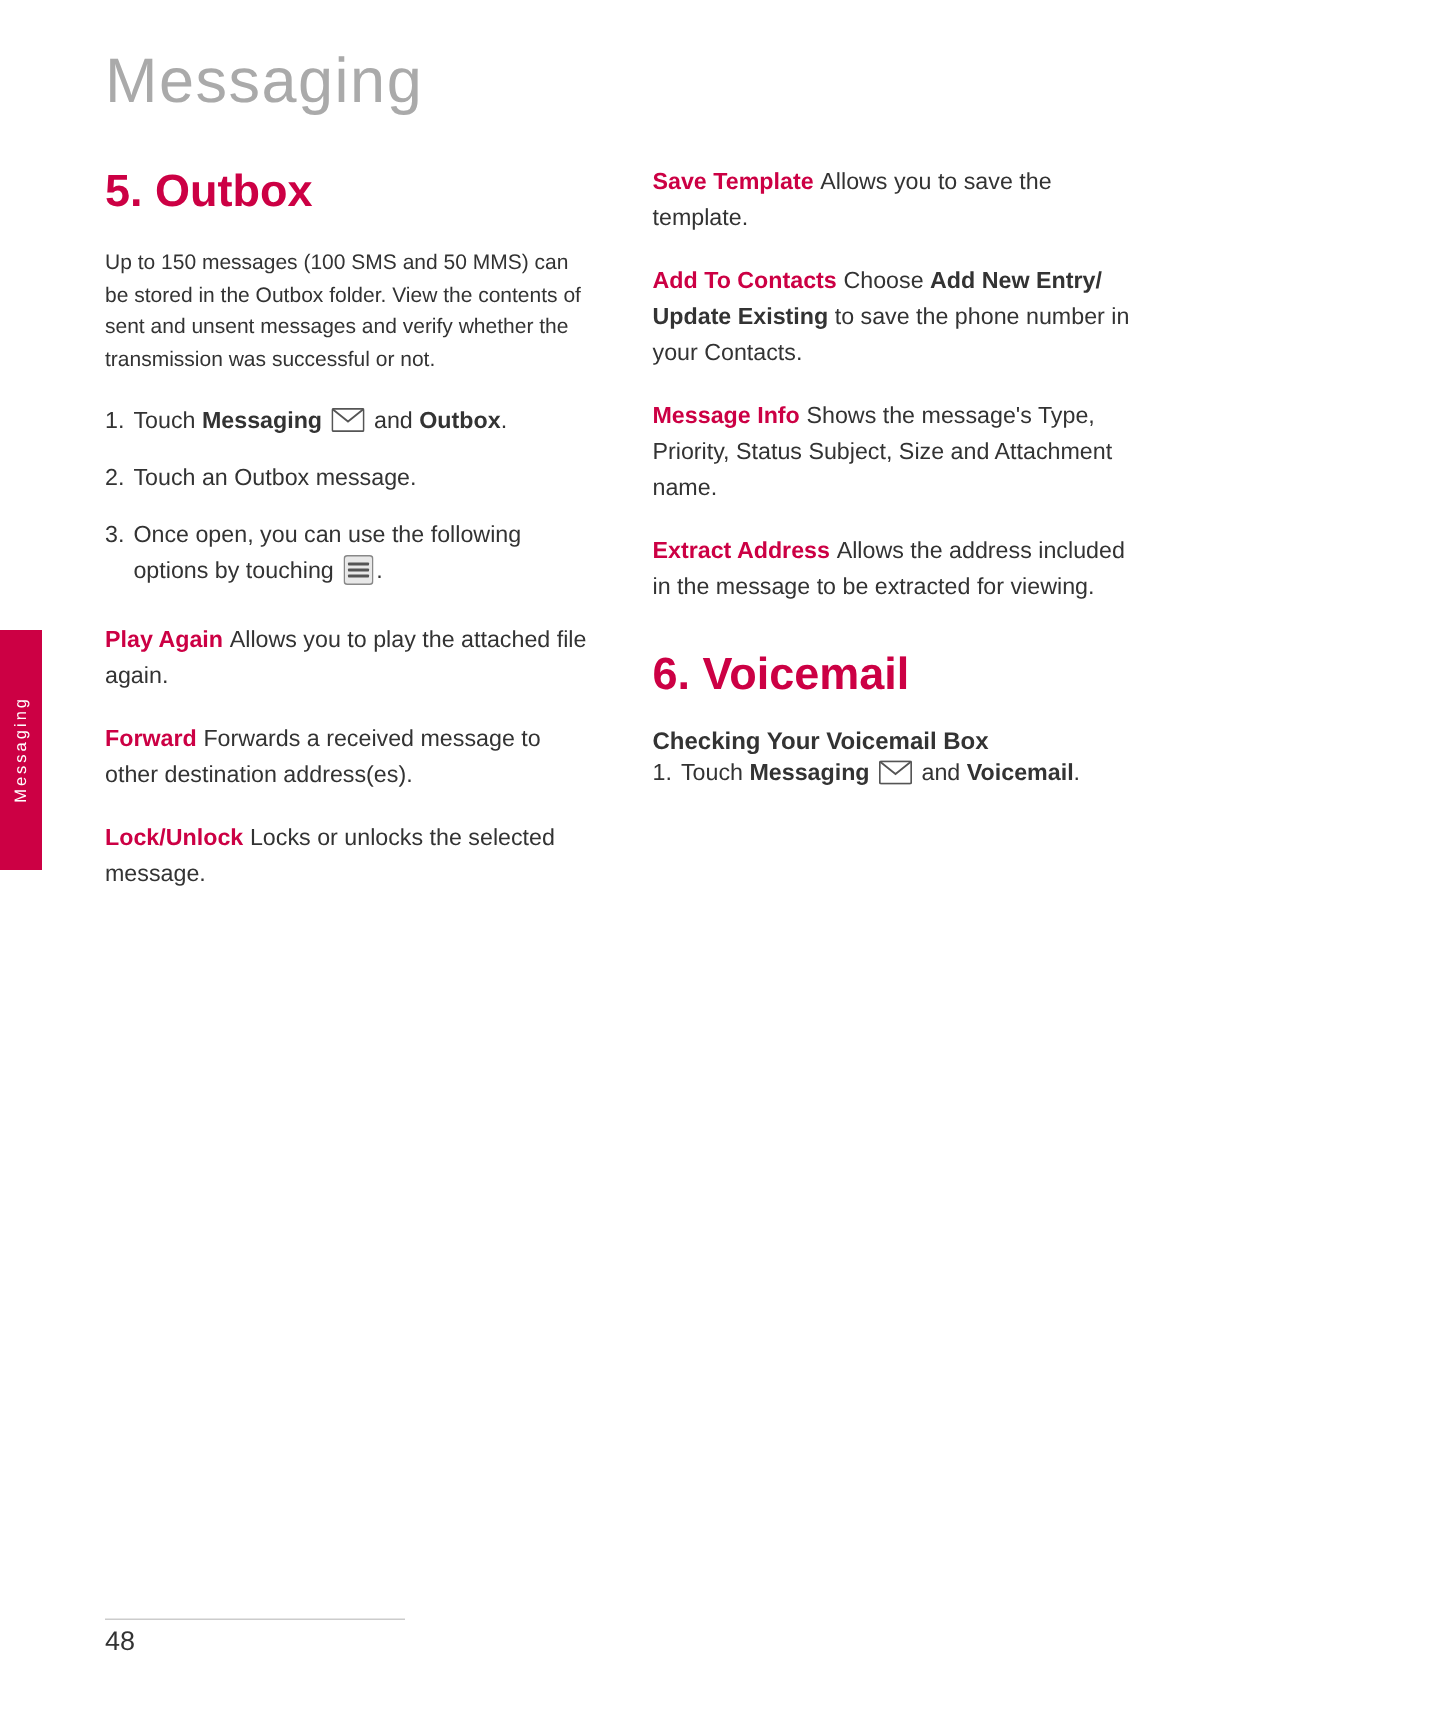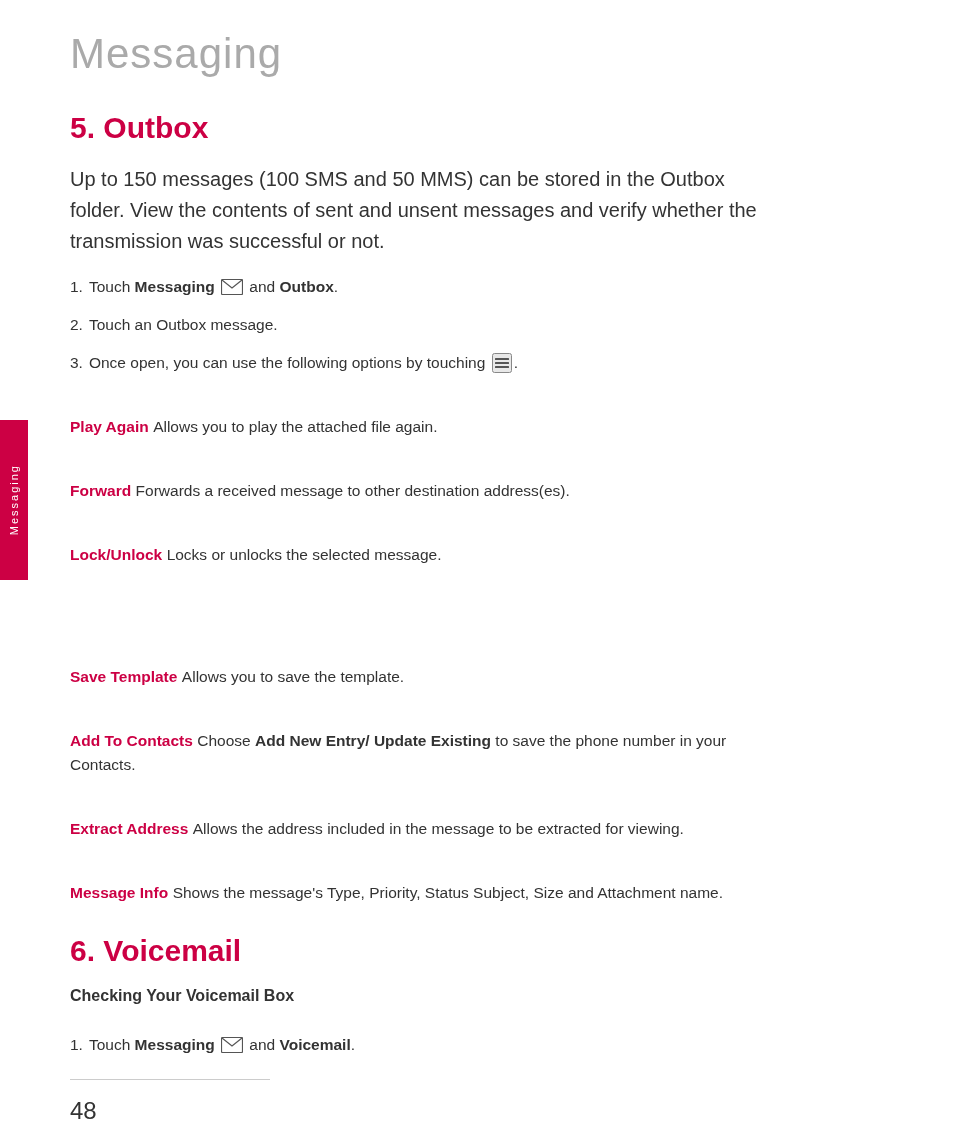--- a/index.html
+++ b/index.html
@@ -49,23 +49,23 @@
       font-size: 11px;
       font-weight: 500;
       writing-mode: vertical-rl;
       transform: rotate(180deg);
       letter-spacing: 2px;
     }
 
     
     .page-number {
       position: absolute;
-      bottom: 20px;
+      bottom: 40px;
       left: 70px;
-      font-size: 24px;
+      font-size: 18px;
       color: #333333;
       font-weight: 400;
     }
 
     
     .bottom-divider {
       position: absolute;
       bottom: 65px;
       left: 70px;
       width: 200px;
@@ -75,21 +75,20 @@
 
     
     .content {
       position: absolute;
       top: 110px;
       left: 70px;
       right: 50px;
       bottom: 80px;
       display: flex;
       gap: 40px;
-      flex-direction: column;
     }
 
     .left-column {
       flex: 1;
       min-width: 0;
     }
 
     .right-column {
       flex: 1;
       min-width: 0;
@@ -99,21 +98,21 @@
     .section-heading {
       font-size: 30px;
       font-weight: 700;
       color: #cc0044;
       margin-bottom: 18px;
       line-height: 1.2;
     }
 
     
     .body-text {
-      font-size: 20px;
+      font-size: 14px;
       color: #333333;
       line-height: 1.55;
       margin-bottom: 18px;
     }
 
     
     .numbered-list {
       margin-bottom: 22px;
       padding-left: 0;
     }
@@ -145,21 +144,20 @@
     
     .label-heading {
       color: #cc0044;
       font-weight: 700;
       font-size: 15.5px;
     }
 
     
     .term-block {
       margin-bottom: 18px;
-      margin-top: 40px;
     }
 
     
     .icon-msg {
       display: inline-block;
       width: 22px;
       height: 16px;
       vertical-align: middle;
       margin: 0 2px;
       position: relative;
@@ -174,21 +172,21 @@
       vertical-align: middle;
       margin: 0 2px;
       position: relative;
       top: -1px;
     }
 
     .subheading {
       font-size: 16px;
       font-weight: 700;
       color: #333333;
-      margin-bottom: 28px;
+      margin-bottom: 0;
       margin-top: 4px;
     }
   </style>
 </head>
 <body>
 
 <div class="page">
 
   <div class="page-title">Messaging</div>
 
@@ -267,27 +265,27 @@
         <span class="label-heading">Save Template</span>
         <span class="body-text" style="display:inline; font-size:15.5px;"> Allows you to save the template.</span>
       </div>
 
       <div class="term-block">
         <span class="label-heading">Add To Contacts</span>
         <span class="body-text" style="display:inline; font-size:15.5px;"> Choose <span class="bold">Add New Entry/ Update Existing</span> to save the phone number in your Contacts.</span>
       </div>
 
       <div class="term-block">
+        <span class="label-heading">Message Info</span>
+        <span class="body-text" style="display:inline; font-size:15.5px;"> Shows the message's Type, Priority, Status Subject, Size and Attachment name.</span>
+      </div>
+
+      <div class="term-block">
         <span class="label-heading">Extract Address</span>
         <span class="body-text" style="display:inline; font-size:15.5px;"> Allows the address included in the message to be extracted for viewing.</span>
-      </div>
-
-      <div class="term-block">
-        <span class="label-heading">Message Info</span>
-        <span class="body-text" style="display:inline; font-size:15.5px;"> Shows the message's Type, Priority, Status Subject, Size and Attachment name.</span>
       </div>
 
       <div class="section-heading" style="margin-top: 28px;">6. Voicemail</div>
 
 
       <div class="subheading">Checking Your Voicemail Box</div>
 
       <div class="numbered-list">
         <div class="list-item">
           <span class="list-num">1.</span>

